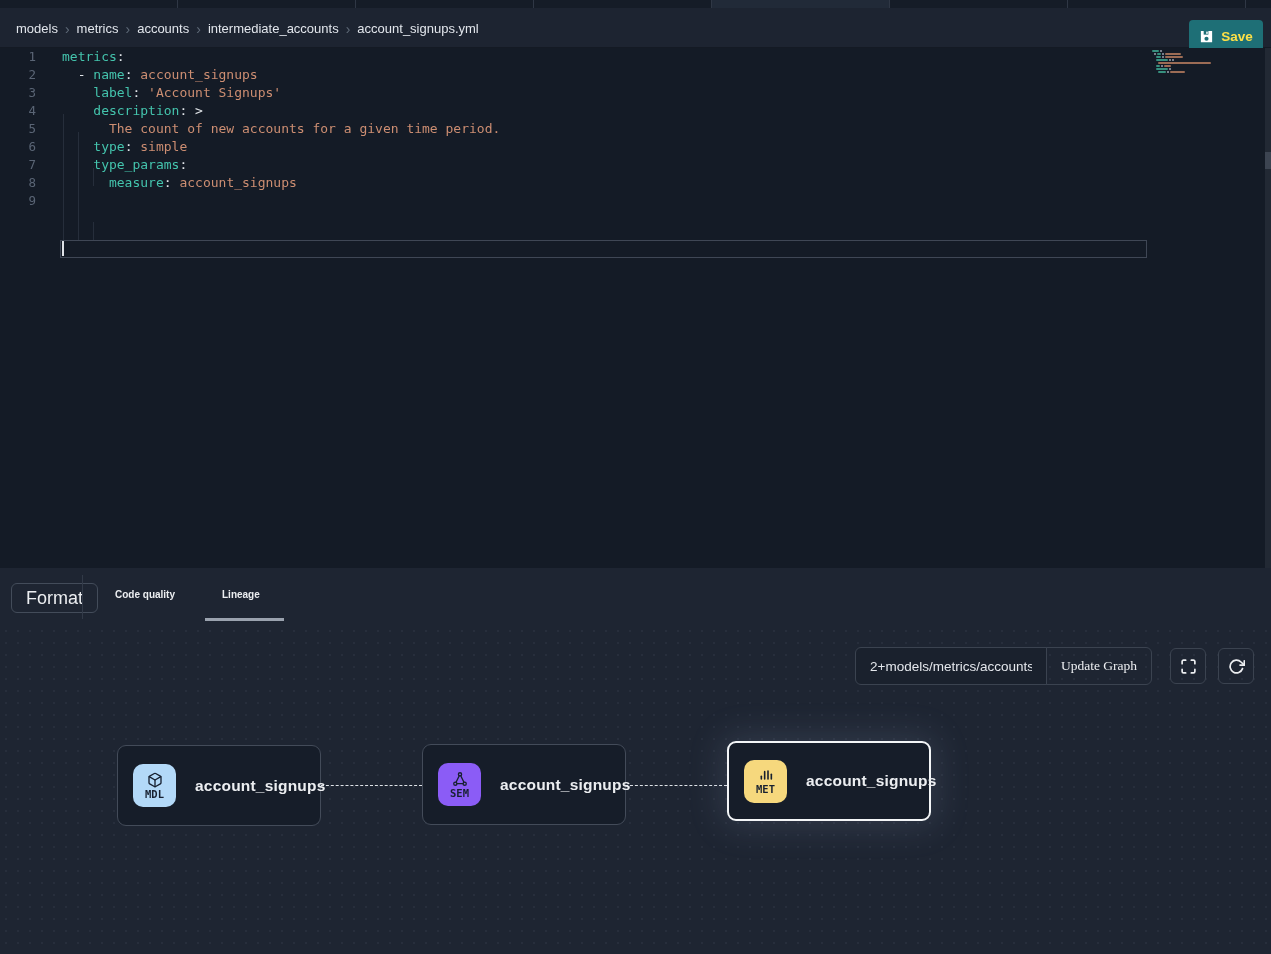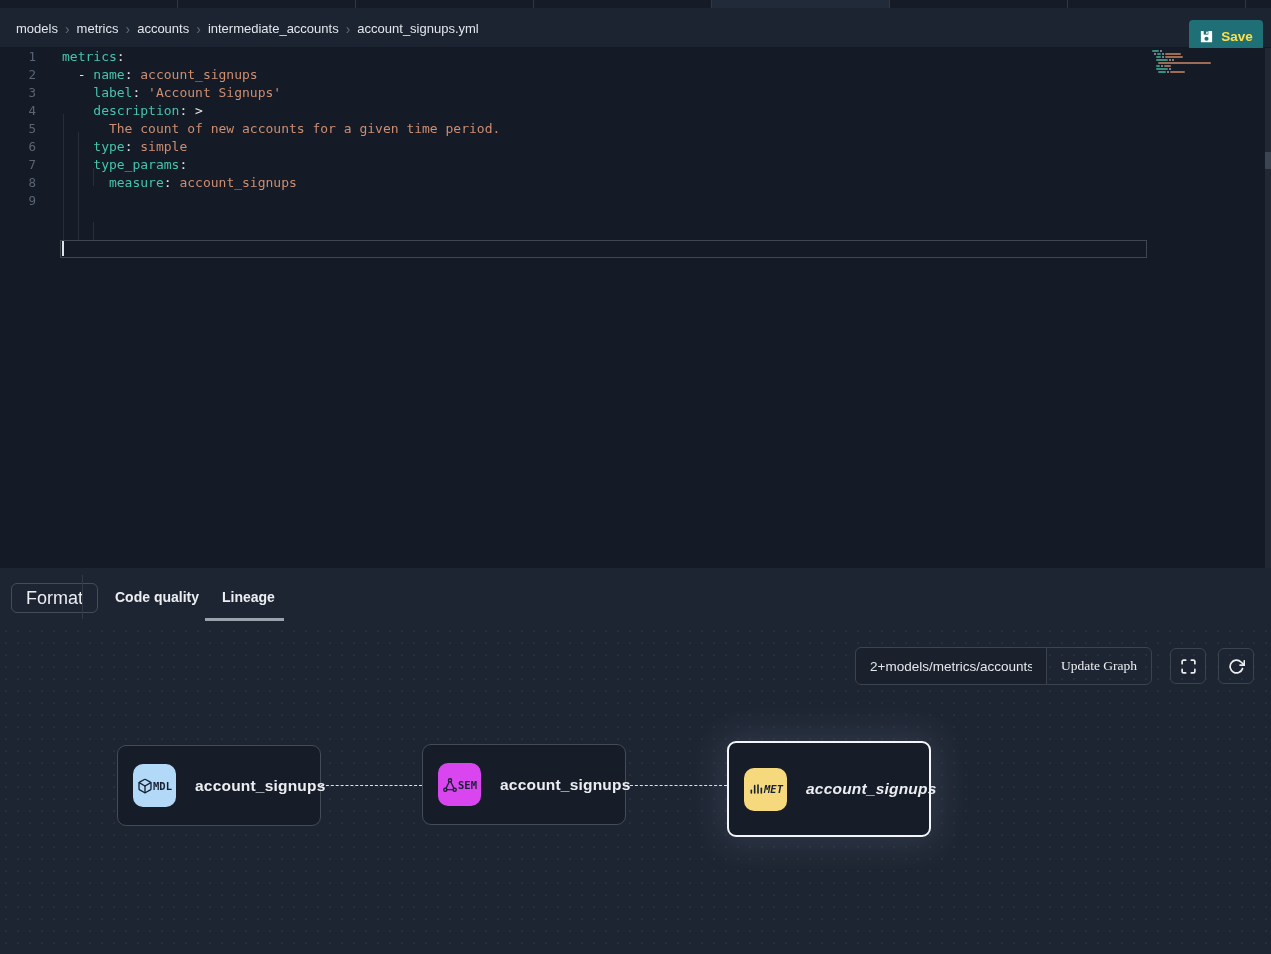--- a/index.html
+++ b/index.html
@@ -59,21 +59,21 @@
 
   
   .panel { position:absolute; left:0; top:568px; width:1271px; height:386px;
            background:#1e2532; }
   .panel-tabs { position:absolute; left:0; top:0; width:1271px; height:57px; }
   .format-btn { position:absolute; left:11px; top:15px; height:30px; padding:0 14px;
                 background:transparent; border:1px solid #434c5a; border-radius:6px;
                 color:#eceef1; font-size:18px; font-family:inherit; cursor:pointer; }
   .tabs-divider { position:absolute; left:82px; top:7px; width:1px; height:44px;
                   background:#323a48; }
-  .panel-tab { position:absolute; top:21px; font-size:14px; font-weight:bold;
+  .panel-tab { position:absolute; top:21px; font-size:10px; font-weight:bold;
                color:#eceef1; cursor:pointer; }
   .tab-underline { position:absolute; left:205px; top:50px; width:79px; height:3px;
                    background:#9aa2ae; }
 
   
   .canvas { position:absolute; left:0; top:57px; width:1271px; height:329px;
             background:#1e2532;
             background-image:radial-gradient(#272e3c 1px, transparent 1.1px);
             background-size:12px 12px; }
   .selector-input { position:absolute; left:855px; top:22px; width:192px; height:38px;
@@ -89,24 +89,24 @@
               color:#eceef1; display:flex; align-items:center; justify-content:center;
               cursor:pointer; }
   .icon-btn.fullscreen { left:1170px; }
   .icon-btn.refresh { left:1218px; }
 
   .node { position:absolute; width:204px; height:81px; background:#161d29;
           border:1px solid #434b59; border-radius:9px; display:flex;
           align-items:center; padding-left:15px; gap:19px; cursor:pointer; }
   .node-0 { left:117px; top:120px; }
   .node-1 { left:422px; top:119px; }
-  .node-2 { left:727px; top:116px; height:96px; border:2px solid #f3f5f7;
-            box-shadow:0 0 34px 6px rgba(150,170,200,0.16);font-style:italic; }
+  .node-2 { left:727px; top:116px; height:80px; border:2px solid #f3f5f7;
+            box-shadow:0 0 34px 6px rgba(150,170,200,0.16); }
   .badge { width:43px; height:43px; border-radius:10px; display:flex;
-           align-items:center; justify-content:center;
+           flex-direction:column; align-items:center; justify-content:center;
            color:#172030; flex:0 0 43px; }
   .badge svg { display:block; }
   .badge-label { font-family:"DejaVu Sans Mono", monospace; font-size:10.5px;
                  font-weight:bold; line-height:11px; margin-top:1px; }
   .node-label { color:#eceef1; font-size:15.5px; font-weight:bold;
                 letter-spacing:0.2px; }
   .edge { position:absolute; height:0; border-top:1.5px dashed #dfe3e8; }
   .edge-0 { left:321px; top:160px; width:101px; }
   .edge-1 { left:625px; top:160px; width:102px; }
 </style>
@@ -264,21 +264,21 @@
               <svg width="16" height="16" viewBox="0 0 24 24" fill="none" stroke="#172030" stroke-width="2" stroke-linecap="round" stroke-linejoin="round">
                 <path d="M21 16V8a2 2 0 0 0-1-1.73l-7-4a2 2 0 0 0-2 0l-7 4A2 2 0 0 0 3 8v8a2 2 0 0 0 1 1.73l7 4a2 2 0 0 0 2 0l7-4A2 2 0 0 0 21 16z"></path>
                 <polyline points="3.27 6.96 12 12.01 20.73 6.96"></polyline>
                 <line x1="12" y1="22.08" x2="12" y2="12"></line>
               </svg>
               <span class="badge-label">MDL</span>
             </div>
             <span class="node-label">account_signups</span>
           </div>
           <div class="node node-1">
-            <div class="badge" style="background: #d946ef;">
+            <div class="badge" style="background: #8b5cf6;">
               <svg width="16" height="16" viewBox="0 0 24 24" fill="none" stroke="#172030" stroke-width="2" stroke-linecap="round" stroke-linejoin="round">
                 <circle cx="12" cy="5" r="2.4"></circle>
                 <circle cx="5" cy="19" r="2.4"></circle>
                 <circle cx="19" cy="19" r="2.4"></circle>
                 <line x1="10.9" y1="7.1" x2="6.1" y2="16.9"></line>
                 <line x1="13.1" y1="7.1" x2="17.9" y2="16.9"></line>
                 <line x1="7.4" y1="19" x2="16.6" y2="19"></line>
               </svg>
               <span class="badge-label">SEM</span>
             </div>

